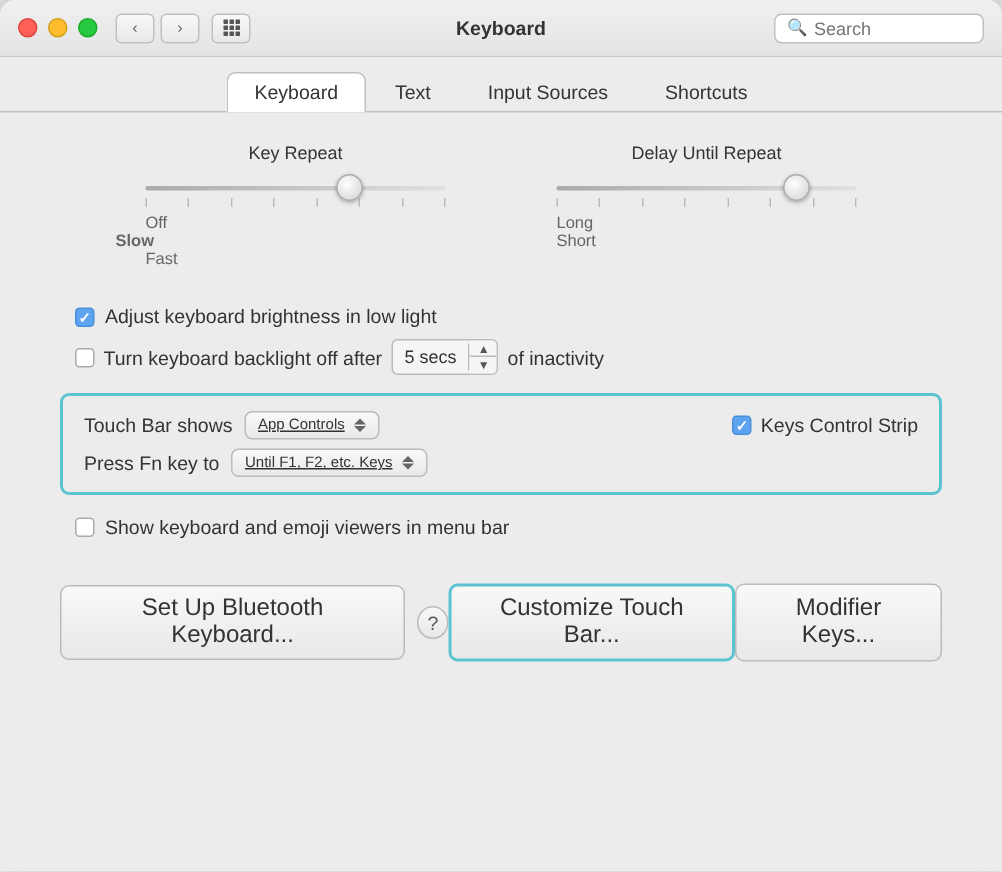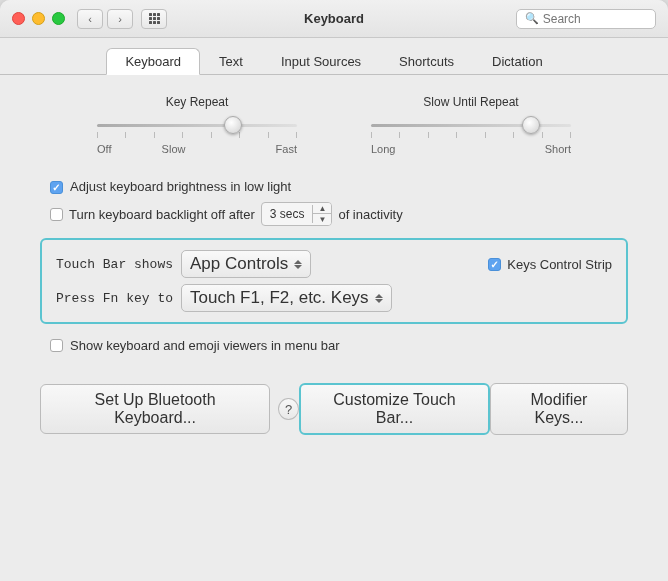--- a/index.html
+++ b/index.html
@@ -234,20 +234,21 @@
       cursor: pointer;
     }
 
     .slider-ends {
       display: flex;
       justify-content: space-between;
       width: 200px;
       font-size: 11px;
       color: #666;
       margin-top: 2px;
+      flex-direction: column;
     }
 
     
     .checkbox-row {
       display: flex;
       align-items: flex-end;
       gap: 7px;
       margin-bottom: 8px;
       padding-left: 10px;
     }
@@ -344,33 +345,33 @@
       margin-bottom: 6px;
     }
 
     .group-row:last-child {
       margin-bottom: 0;
     }
 
     .group-label {
       font-size: 13px;
       white-space: nowrap;
-      font-family: Liberation Mono, monospace;
     }
 
     .select-dropdown {
       display: flex;
       align-items: center;
       background: linear-gradient(to bottom, #f9f9f9, #e9e9e9);
       border: 1px solid #bbb;
       border-radius: 5px;
       padding: 3px 8px;
       cursor: pointer;
       gap: 6px;
-      font-size: 17px;
+      font-size: 10px;
+      text-decoration: underline;
     }
 
     .select-arrow {
       display: flex;
       flex-direction: column;
       gap: 1px;
     }
 
     .select-arrow-up {
       width: 0;
@@ -486,23 +487,20 @@
     </div>
     <div class="tab">
       <span>Text</span>
     </div>
     <div class="tab">
       <span>Input Sources</span>
     </div>
     <div class="tab">
       <span>Shortcuts</span>
     </div>
-    <div class="tab">
-      <span>Dictation</span>
-    </div>
   </div>
 
   <div class="content">
 
     <div class="sliders-row">
 
       <div class="slider-group">
         <span class="slider-label">Key Repeat</span>
         <div class="slider-track-container">
           <div class="slider-track">
@@ -514,27 +512,27 @@
                 <div class="tick"></div>
                 <div class="tick"></div>
               <div class="tick"></div>
                 <div class="tick"></div>
             </div>
           </div>
           <div class="slider-thumb" style="left: 68%;"></div>
         </div>
         <div class="slider-ends">
           <span>Off</span>
-          <span style="position:relative;left:-20px;">Slow</span>
+          <span style="position:relative;left:-20px;font-weight:bold;">Slow</span>
           <span>Fast</span>
         </div>
       </div>
 
       <div class="slider-group">
-        <span class="slider-label">Slow Until Repeat</span>
+        <span class="slider-label">Delay Until Repeat</span>
         <div class="slider-track-container">
           <div class="slider-track">
             <div class="tick-marks">
               <div class="tick"></div>
                 <div class="tick"></div>
                 <div class="tick"></div>
               <div class="tick"></div>
                 <div class="tick"></div>
                 <div class="tick"></div>
               <div class="tick"></div>
@@ -552,21 +550,21 @@
 
     <div class="checkbox-row">
       <div class="checkbox checked"></div>
       <span class="checkbox-label">Adjust keyboard brightness in low light</span>
     </div>
 
     <div class="inactivity-row">
       <div class="checkbox"></div>
       <span class="checkbox-label">Turn keyboard backlight off after</span>
       <div class="stepper">
-        <span class="stepper-value">3 secs</span>
+        <span class="stepper-value">5 secs</span>
         <div class="stepper-buttons">
           <button class="stepper-btn">▲</button>
           <button class="stepper-btn">▼</button>
         </div>
       </div>
       <span class="checkbox-label">of inactivity</span>
     </div>
 
     <div class="group-box">
 
@@ -581,21 +579,21 @@
         </div>
         <div class="show-control-strip">
           <div class="checkbox checked"></div>
           <span class="checkbox-label">Keys Control Strip</span>
         </div>
       </div>
 
       <div class="group-row">
         <span class="group-label">Press Fn key to</span>
         <div class="select-dropdown">
-          <span>Touch F1, F2, etc. Keys</span>
+          <span>Until F1, F2, etc. Keys</span>
           <div class="select-arrow">
             <div class="select-arrow-up"></div>
             <div class="select-arrow-down"></div>
           </div>
         </div>
       </div>
     </div>
 
     <div class="show-viewers-row">
       <div class="checkbox"></div>

